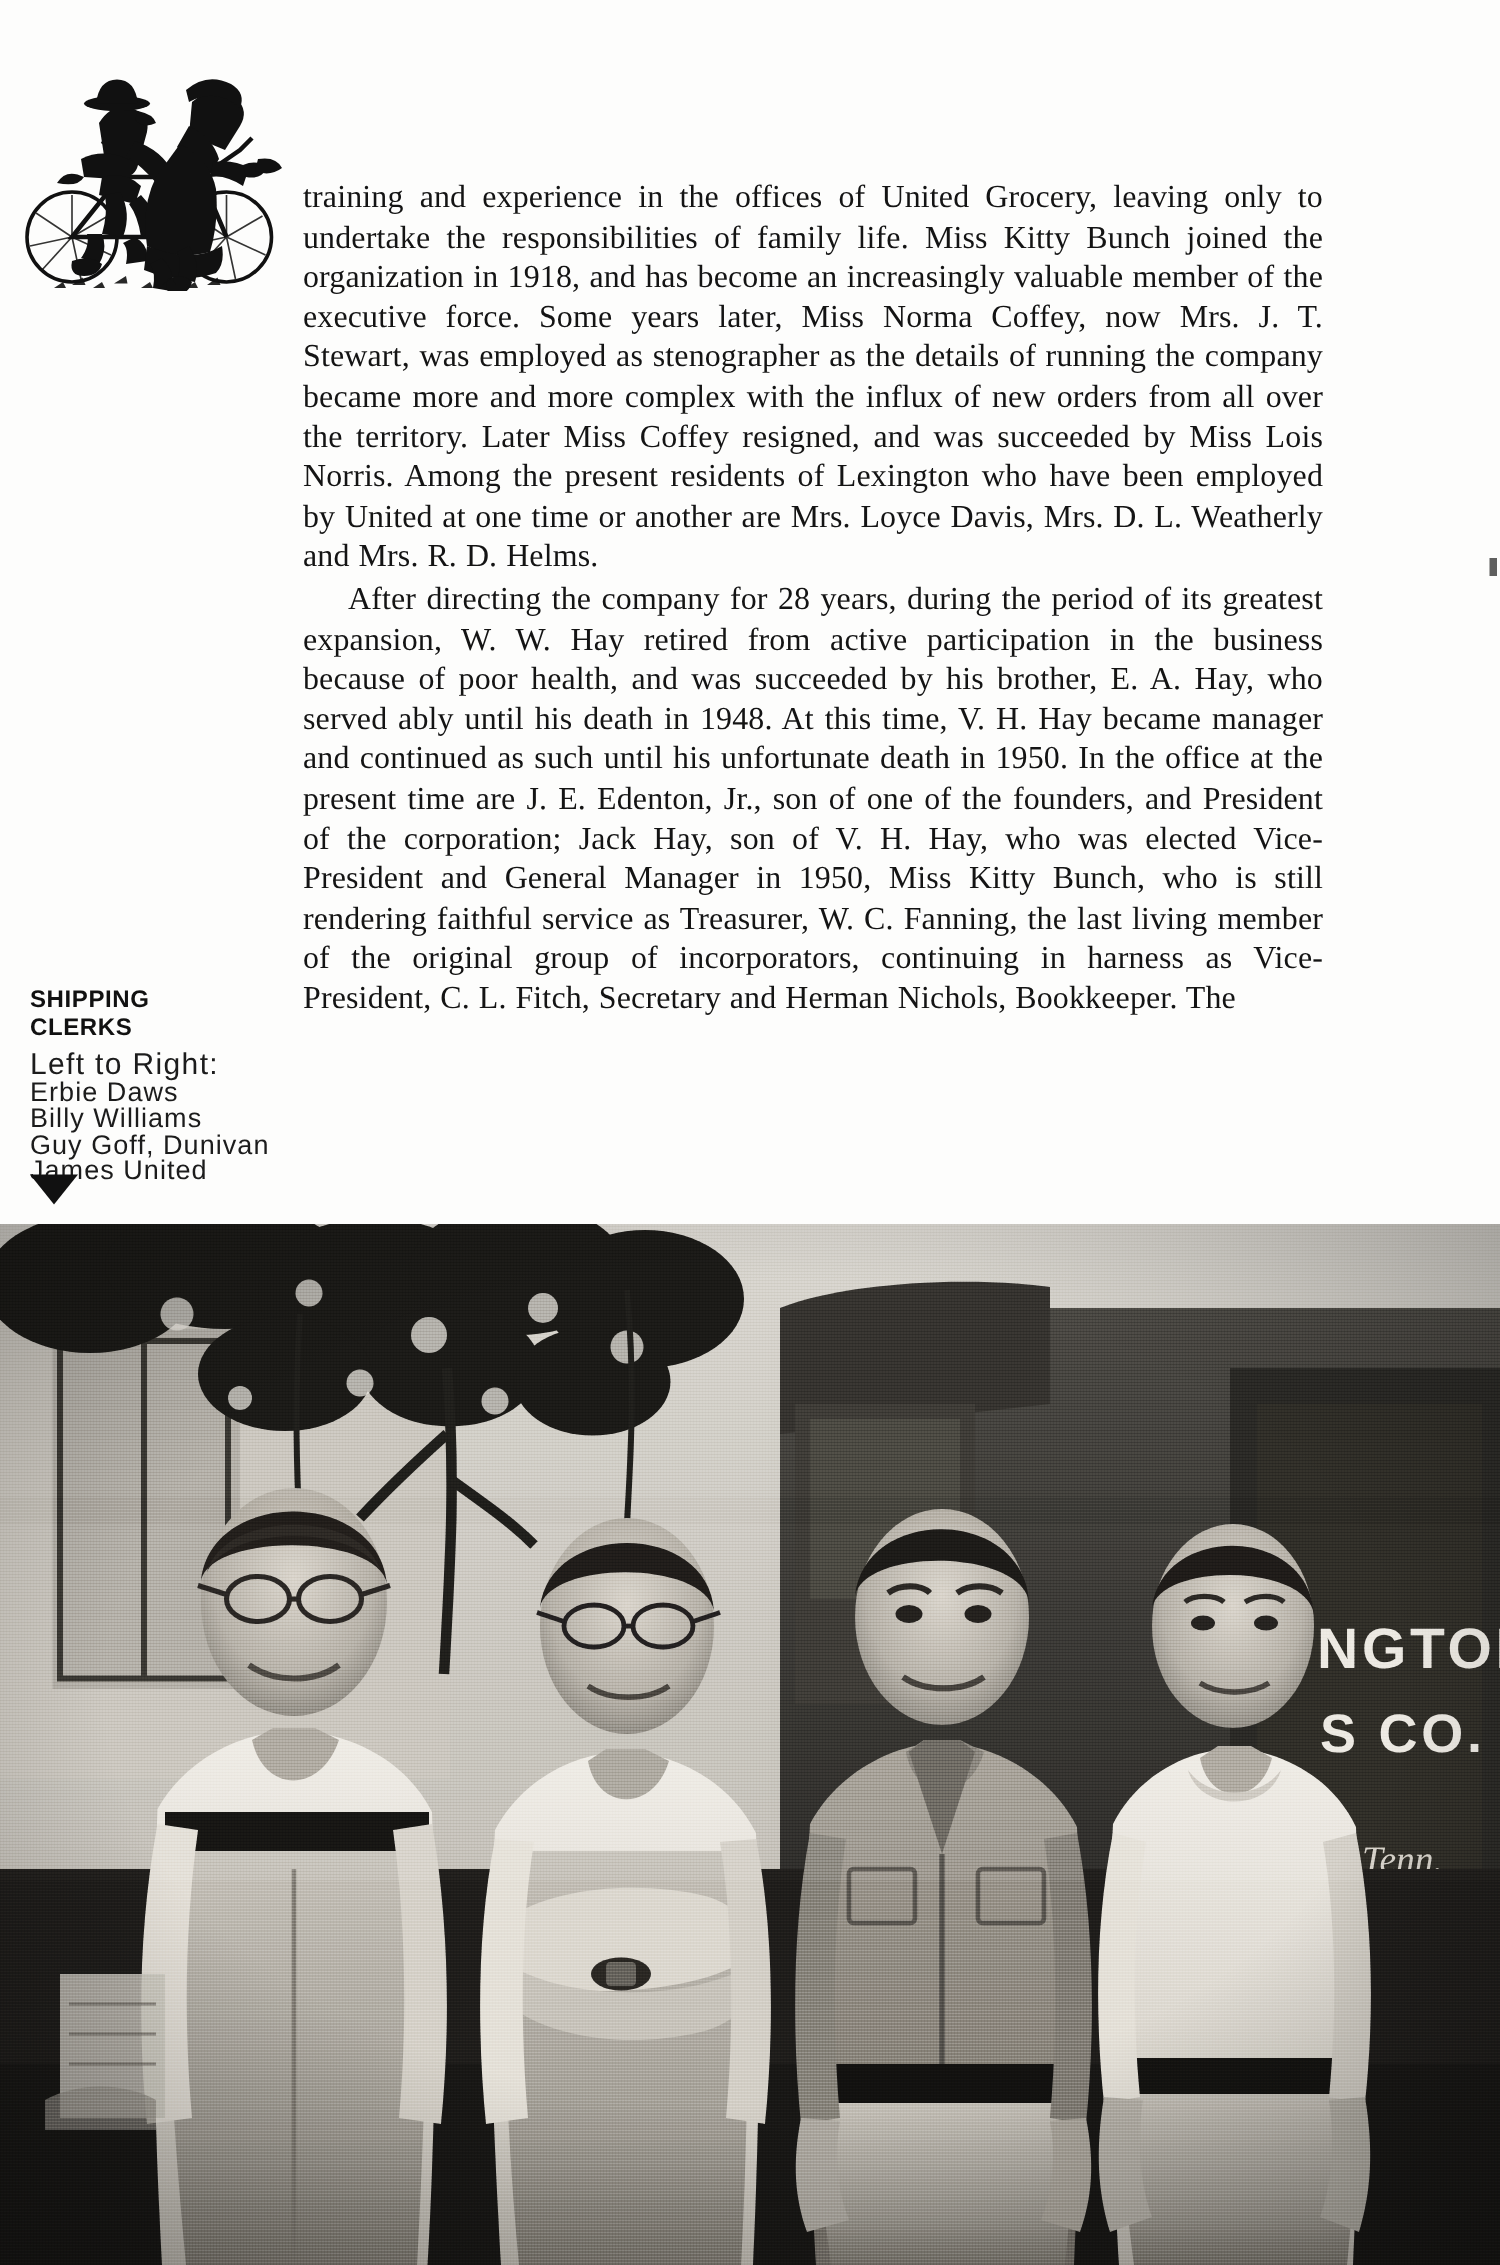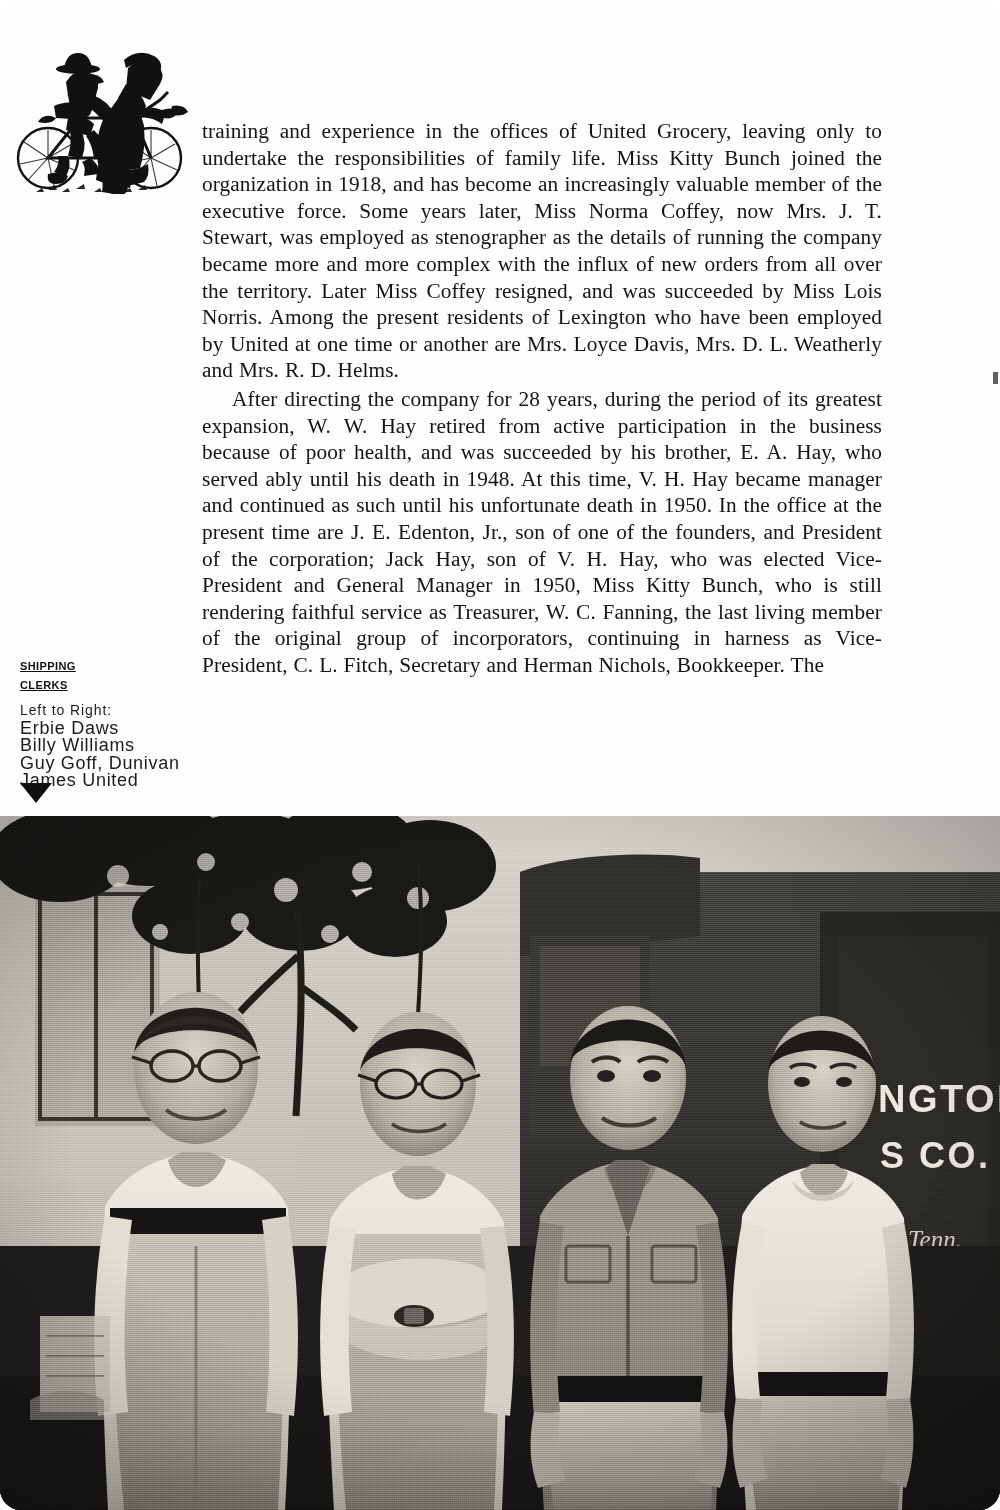--- a/index.html
+++ b/index.html
@@ -8,21 +8,20 @@
     padding: 0;
     background: #ffffff;
   }
   #page {
     position: relative;
     width: 1000px;
     height: 1510px;
     background: #fdfdfc;
     overflow: hidden;
     font-family: "Liberation Serif", serif;
-    border-radius: 21px;
   }
 
   
   #bike-vignette {
     position: absolute;
     left: 8px;
     top: 22px;
     width: 186px;
     height: 172px;
   }
@@ -51,29 +50,28 @@
   
   #caption-block {
     position: absolute;
     left: 20px;
     top: 657px;
     width: 168px;
     font-family: "Liberation Sans", sans-serif;
     color: #111111;
   }
   .cap-head {
-    font-size: 11px;
+    font-size: 16px;
     font-weight: bold;
     line-height: 19px;
     letter-spacing: 0.4px;
-    text-decoration: underline;
   }
   .cap-sub {
     margin-top: 7px;
-    font-size: 14px;
+    font-size: 20px;
     line-height: 17.5px;
     letter-spacing: 0.9px;
     color: #1c1c1c;
   }
   .cap-name {
     font-size: 18px;
     line-height: 17.5px;
     letter-spacing: 0.7px;
     color: #1c1c1c;
   }

